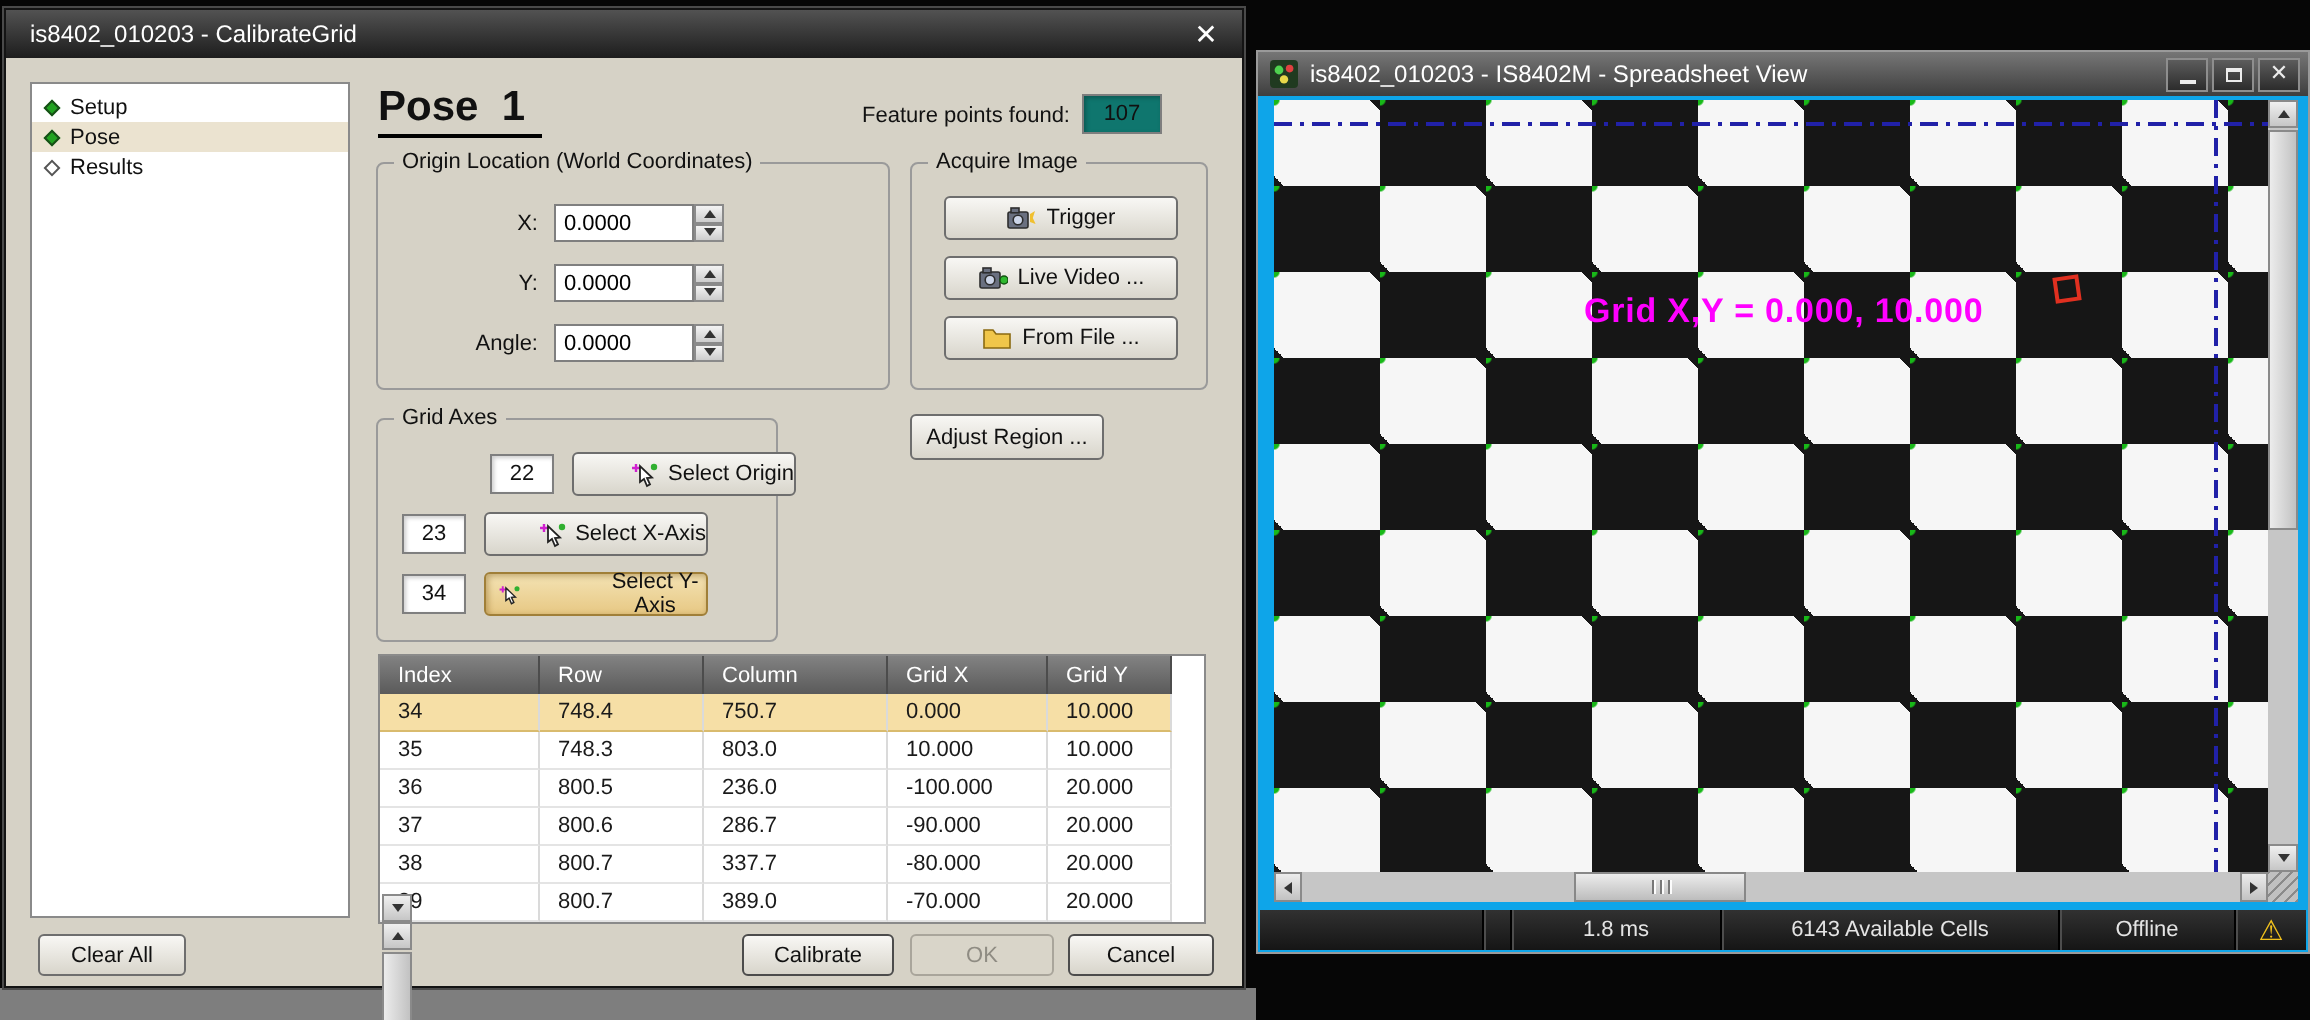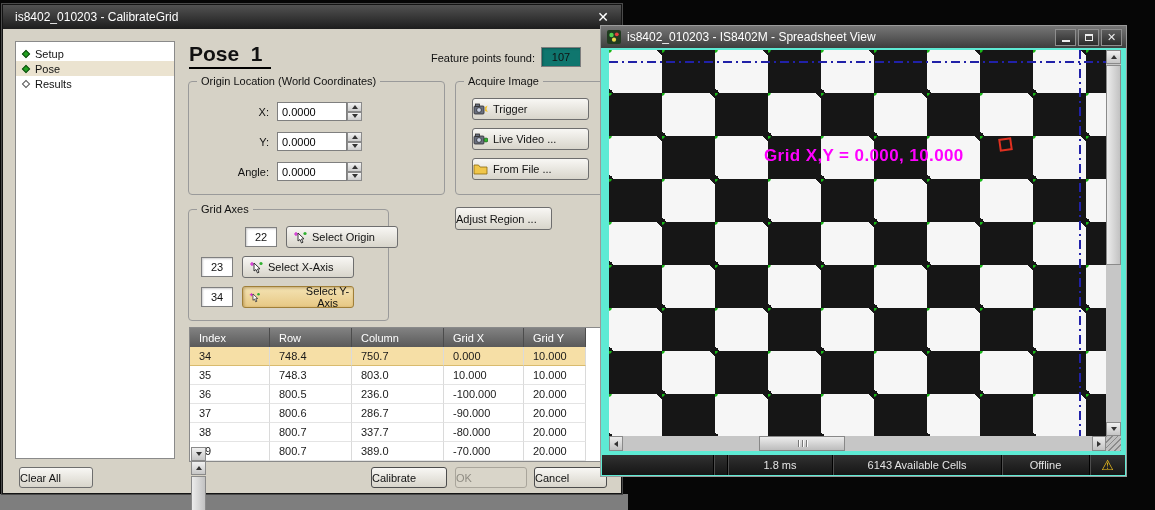--- a/index.html
+++ b/index.html
@@ -43,28 +43,28 @@
     font:11px "Liberation Sans",sans-serif; padding:0 4px; }
   .spin-btns { display:flex; flex-direction:column; width:15px; height:19px; }
   .spin-btn { flex:1; background:linear-gradient(#f3f3f3,#cdcdcd); border:1px solid #8a8a8a;
     display:flex; align-items:center; justify-content:center; cursor:pointer; }
   .tri-up { width:0; height:0; border-left:3px solid transparent; border-right:3px solid transparent; border-bottom:4px solid #333; }
   .tri-dn { width:0; height:0; border-left:3px solid transparent; border-right:3px solid transparent; border-top:4px solid #333; }
 
   .gb-acquire { left:452px; top:52px; width:149px; height:114px; }
   .btn { background:linear-gradient(#f8f7f4,#d8d5cb); border:1px solid #6e6e6e; border-radius:3px;
     font:11px "Liberation Sans",sans-serif; color:#111; display:flex; align-items:center;
-    gap:5px; cursor:pointer; }
+    justify-content:center; gap:5px; cursor:pointer; }
   .acq-btn { position:absolute; left:16px; width:117px; height:22px; }
 
   .gb-axes { left:185px; top:180px; width:201px; height:112px; }
   .ga-row { position:absolute; left:12px; display:flex; align-items:center; gap:9px; }
   .ga-cell { width:32px; height:20px; background:#fff; border:1px solid #7f7f7f;
     box-shadow:inset 1px 1px 2px rgba(0,0,0,.2); display:flex; align-items:center; justify-content:center; }
-  .ga-btn { width:112px; height:22px; justify-content:flex-start; padding-left:6px; }
+  .ga-btn { width:112px; height:22px; justify-content:flex-end; padding-left:6px; }
   .ga-btn.pressed { background:linear-gradient(#f4e3b4,#e7c884); border-color:#a07f38;
     box-shadow:inset 1px 1px 3px rgba(110,70,0,.4);gap:42px; }
 
   .adjust-btn { position:absolute; left:452px; top:178px; width:97px; height:23px; }
 
   .cal-table { position:absolute; left:186px; top:298px; width:414px; height:135px;
     border:1px solid #8a8a8a; background:#fff; display:flex;flex-direction:column; }
   .tbl-main { width:396px; }
   .tbl-header, .tbl-row { display:grid; grid-template-columns:80px 82px 92px 80px 62px; height:19px; }
   .tbl-header { background:linear-gradient(#828282,#5a5a5a); }
@@ -79,22 +79,22 @@
   .sb-thumb { position:absolute; left:0; width:15px; background:linear-gradient(90deg,#ececec,#c2c2c2);
     border:1px solid #8a8a8a; cursor:pointer; }
 
   .foot-btn { position:absolute; height:21px; }
   .btn-clear { left:16px; top:438px; width:74px; }
   .btn-calibrate { left:368px; top:438px; width:76px; border-color:#4c4c4c; }
   .btn-ok { left:452px; top:438px; width:72px; background:#d9d5c9; color:#8f8c83; border-color:#a9a59b; cursor:default; }
   .btn-cancel { left:531px; top:438px; width:73px; border-color:#4c4c4c; }
 
   
-  .ss-win { position:absolute; left:600px; top:25px; width:527px; height:452px;
-    background:#5eead4; border:1px solid #9a9a9a; }
+  .ss-win { position:absolute; left:628px; top:25px; width:527px; height:452px;
+    background:#0ea5e9; border:1px solid #9a9a9a; }
   .ss-title { height:22px; background:linear-gradient(#767676,#3e3e3e); display:flex;
     align-items:center; padding:0 4px 0 6px; }
   .ss-title-text { color:#fff; font-size:12px; margin-left:6px; }
   .ss-controls { margin-left:auto; display:flex; gap:2px; }
   .win-btn { width:21px; height:17px; background:linear-gradient(#5c5c5c,#2c2c2c);
     border:1px solid #8e8e8e; display:flex; align-items:center; justify-content:center;
     color:#ececec; font-size:11px; line-height:1; cursor:pointer; }
   .glyph-min { width:8px; height:2px; background:#ececec; margin-top:7px; }
   .glyph-max { width:8px; height:7px; border:1px solid #ececec; border-top-width:2px; }
 

